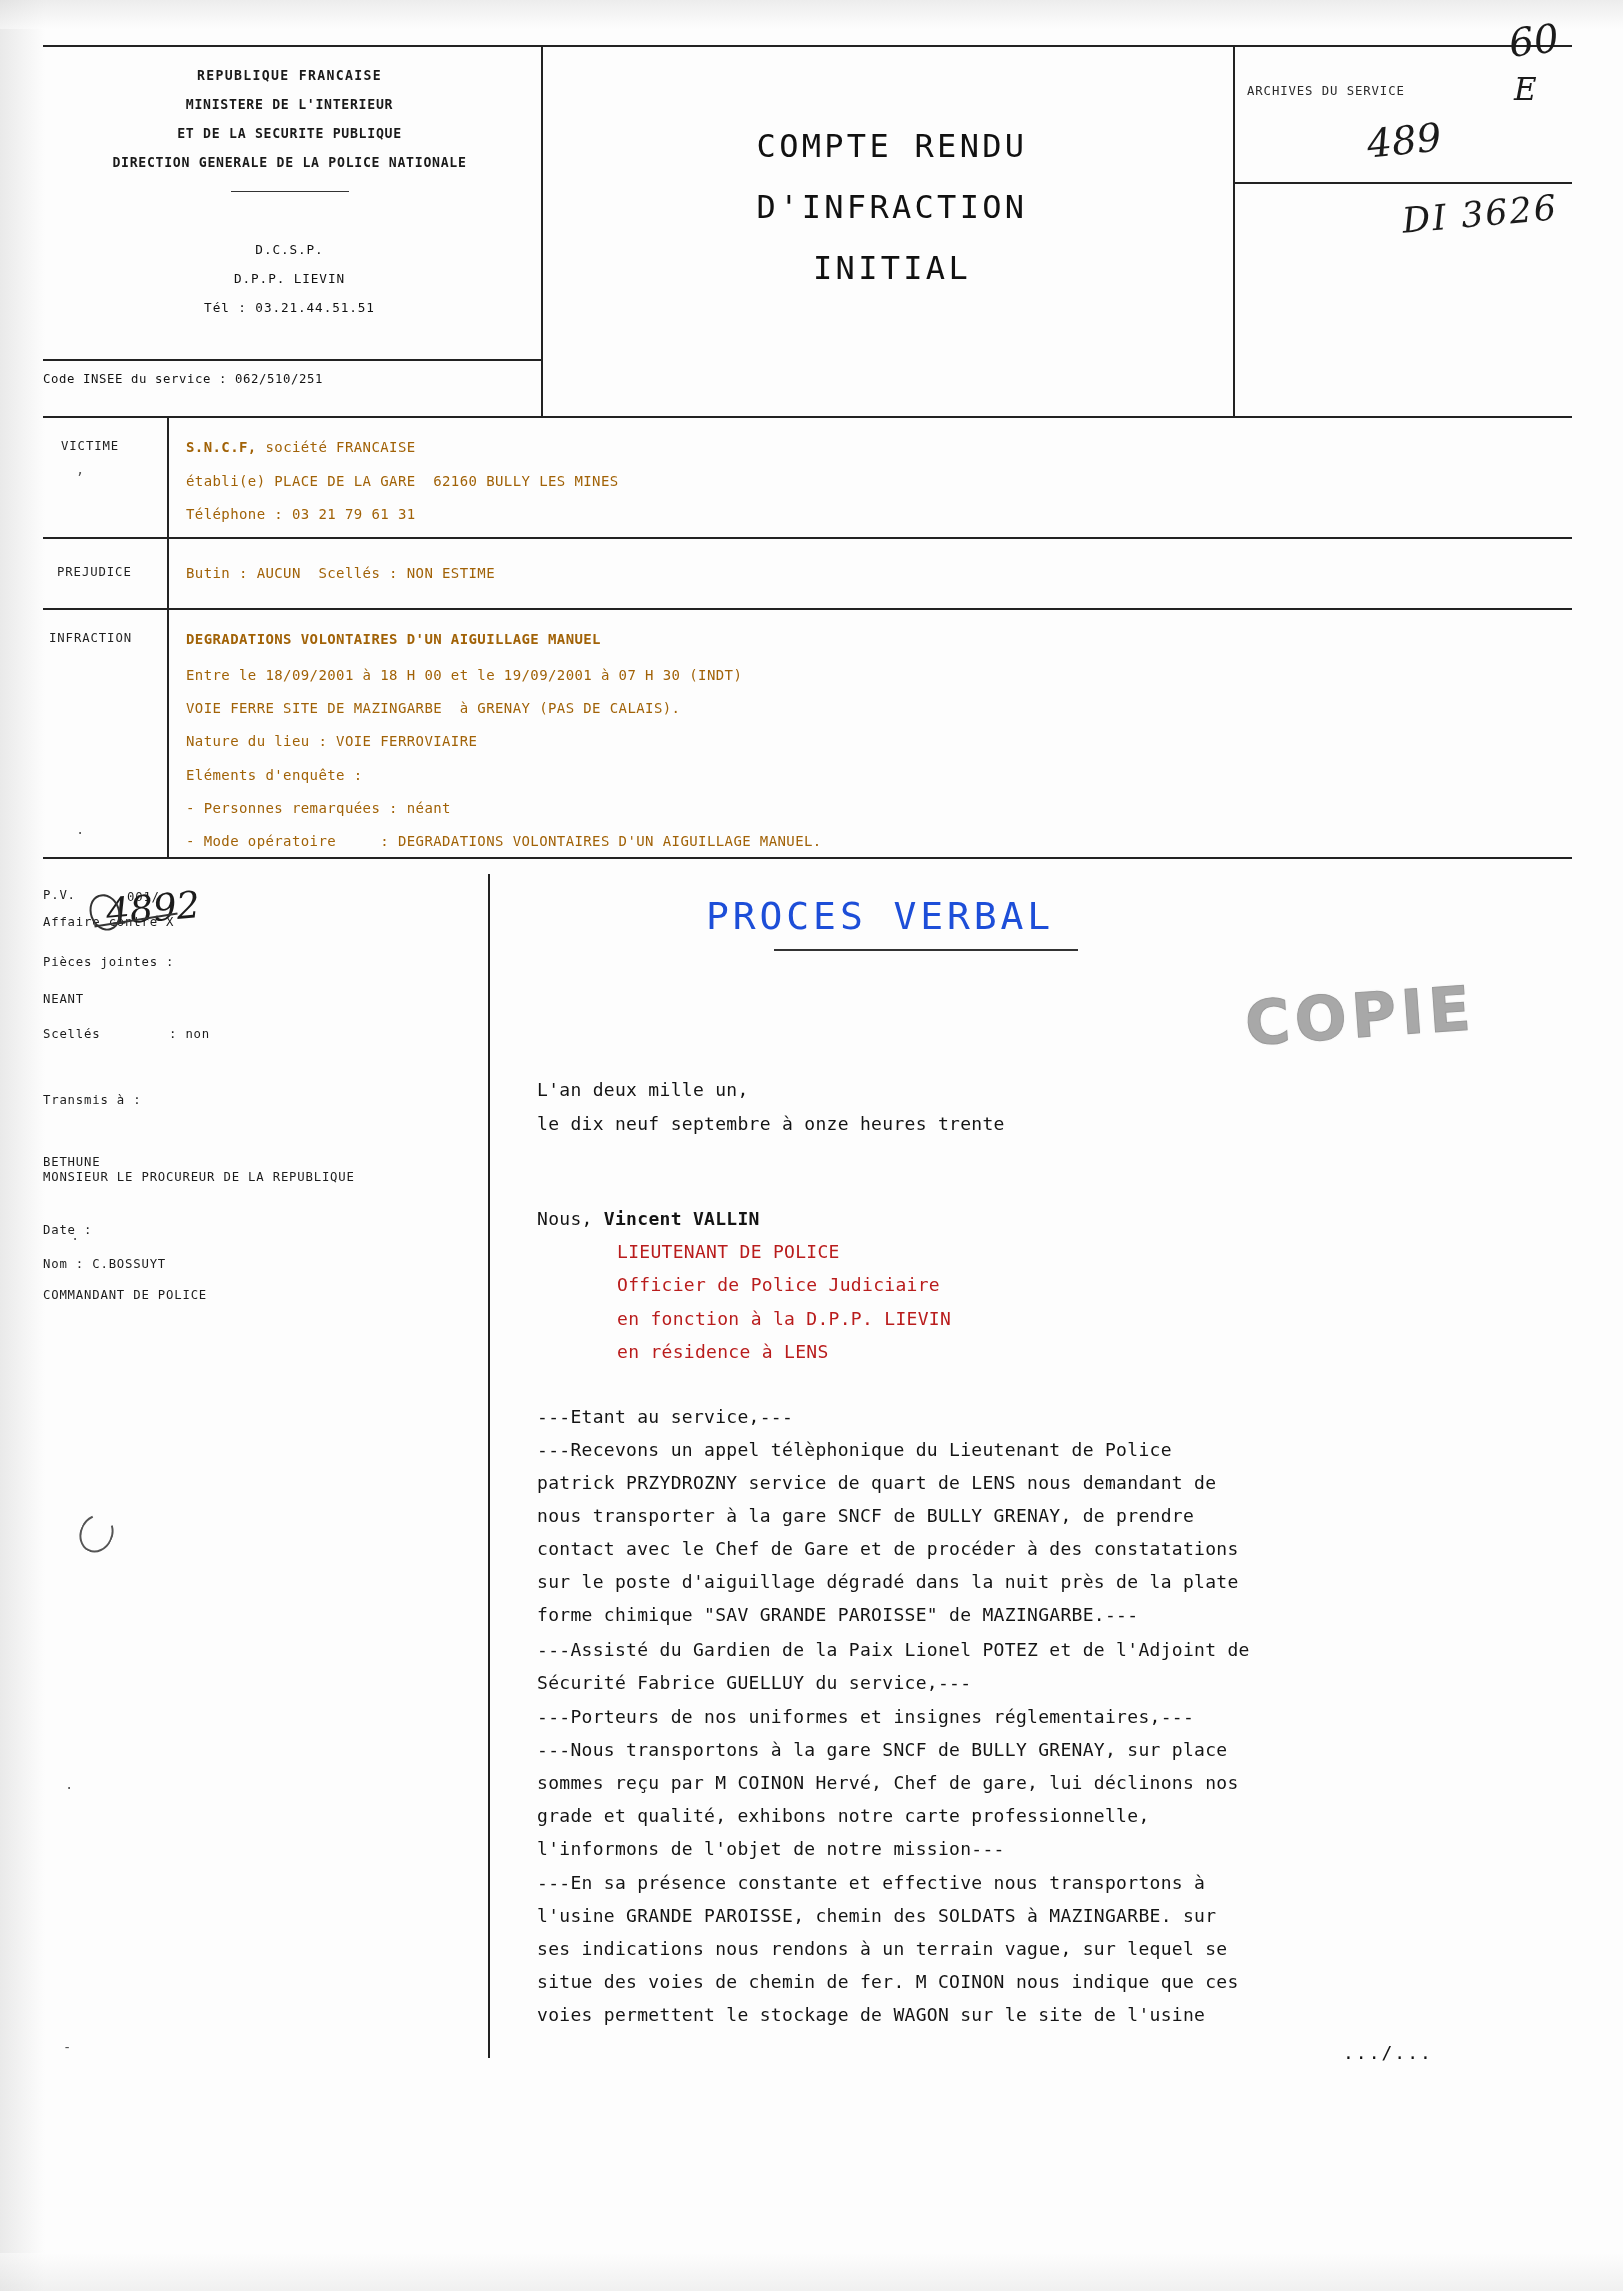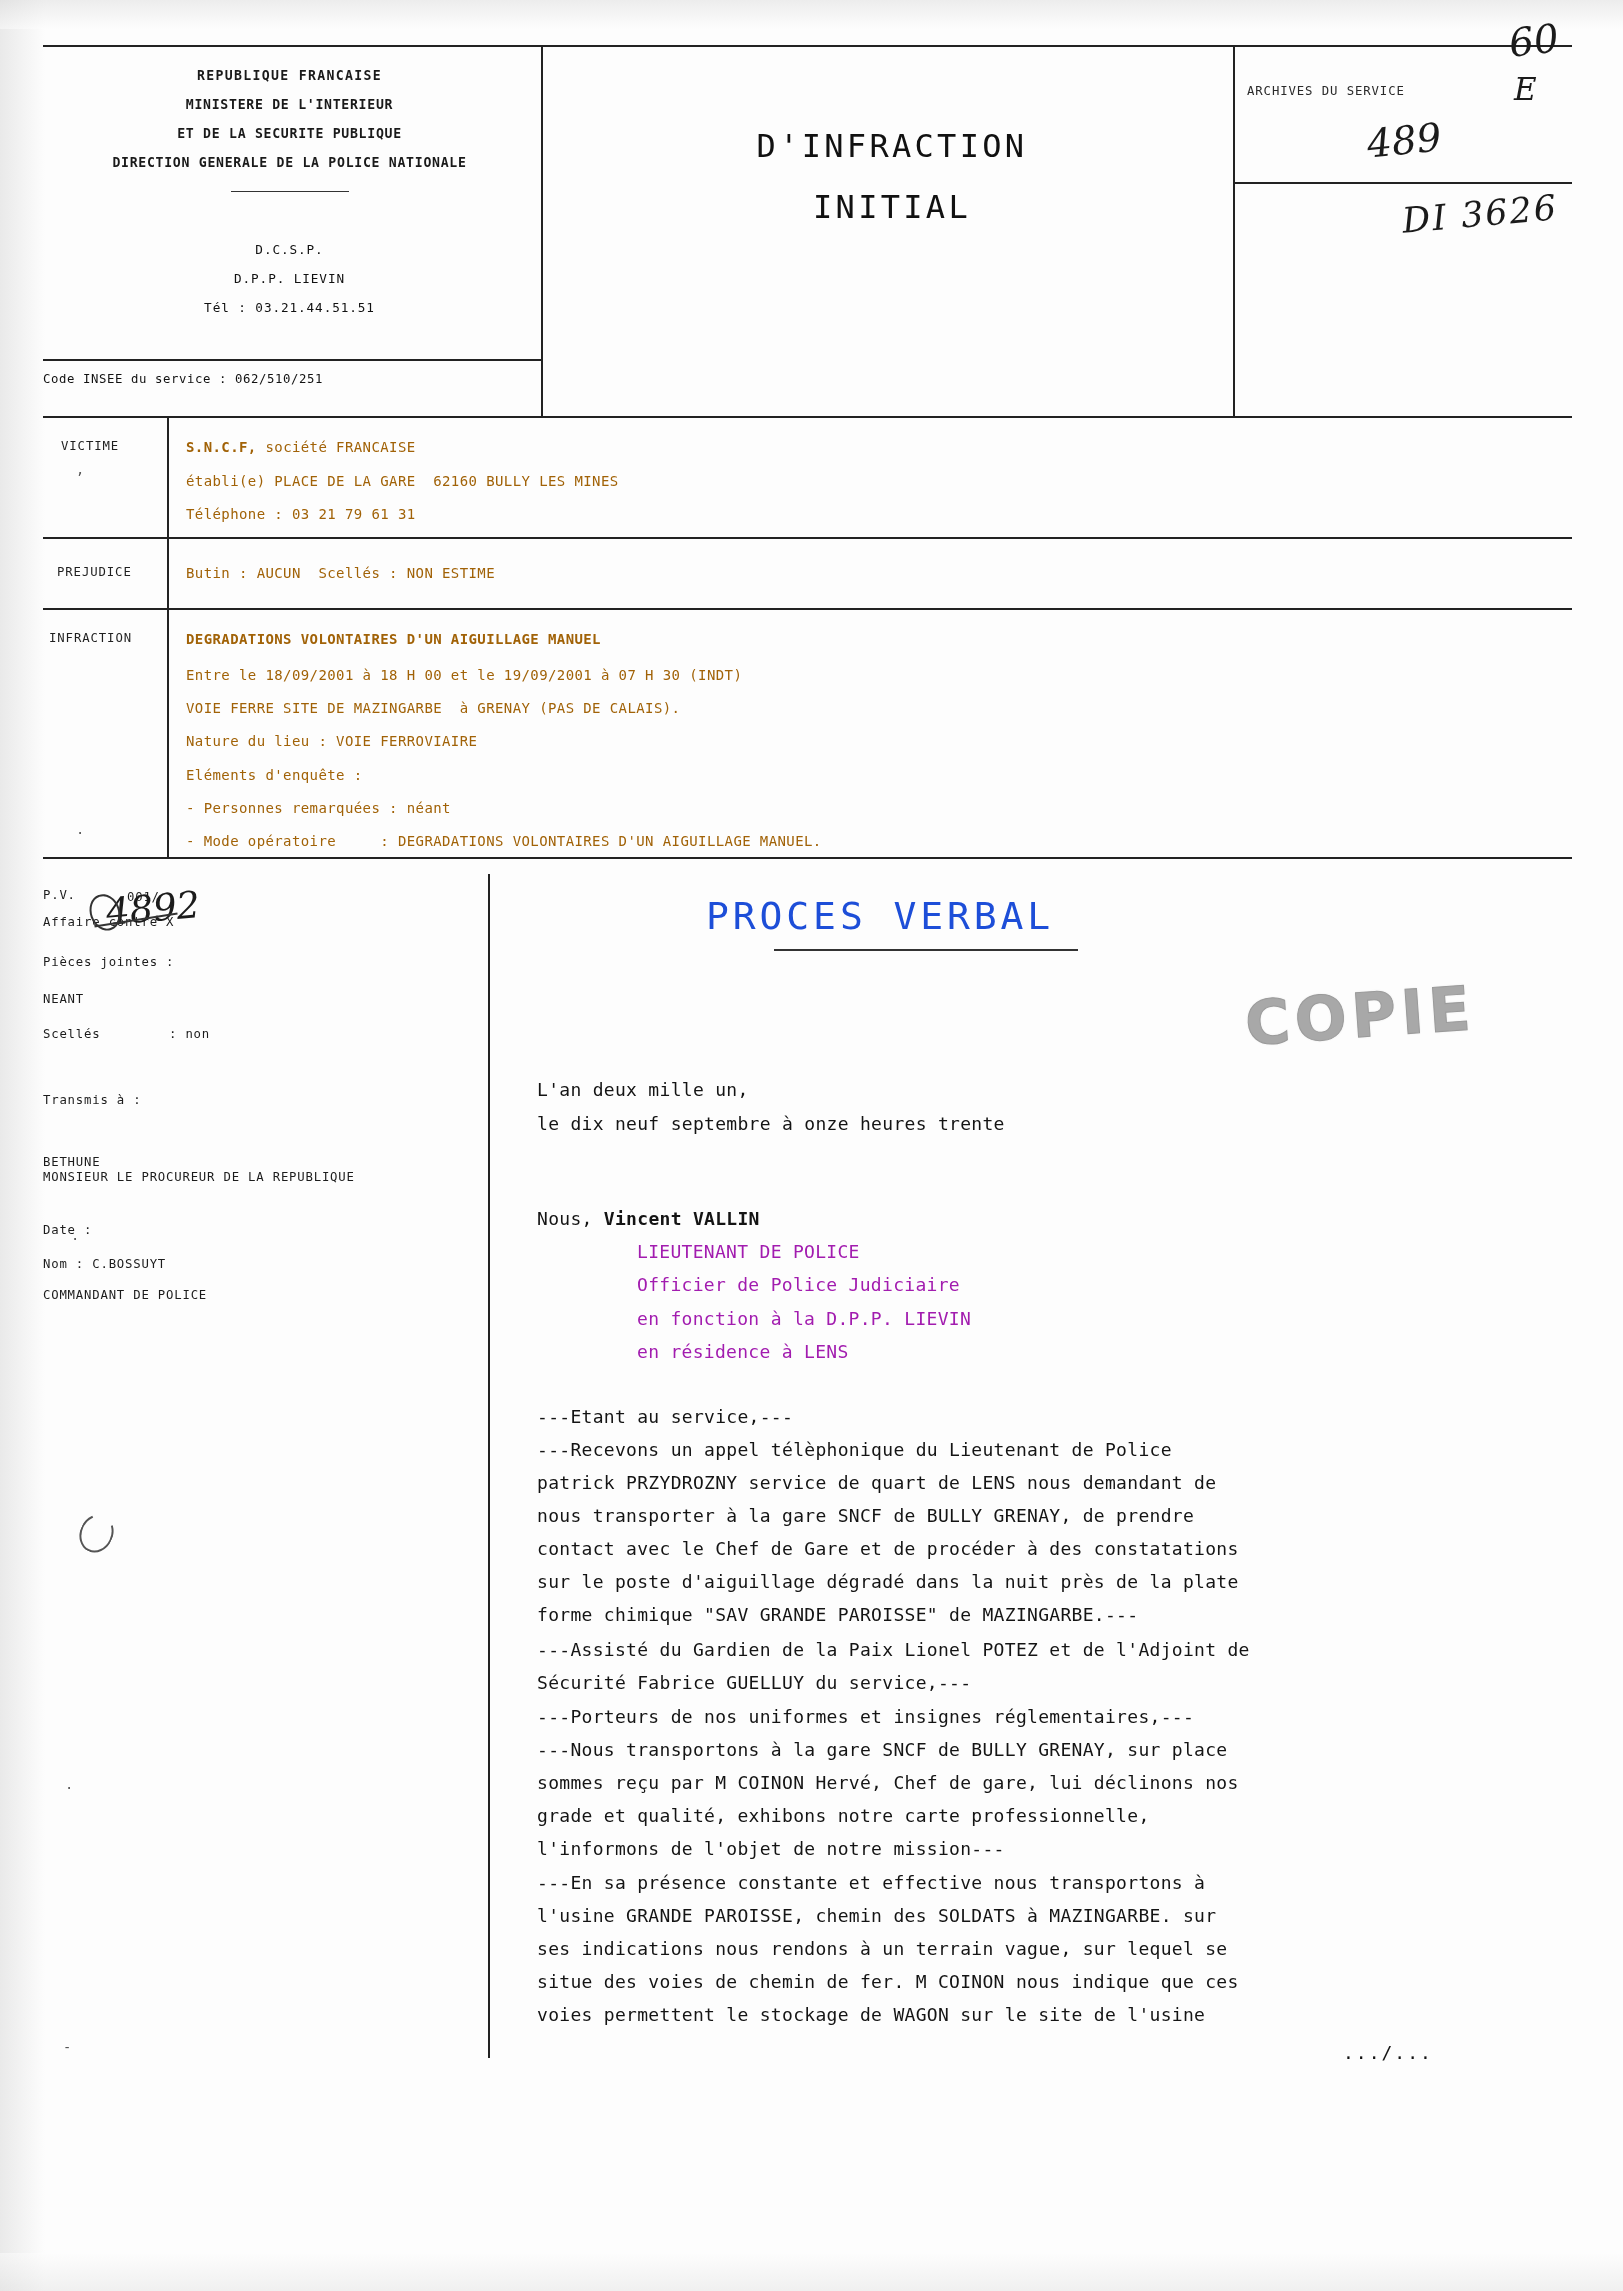--- a/index.html
+++ b/index.html
@@ -207,25 +207,25 @@
     position: absolute;
     left: 537px;
     font-size: 18px;
     line-height: 33px;
     letter-spacing: 0.3px;
     color: #141414;
     white-space: pre-wrap;
   }
   .body-indent {
     position: absolute;
-    left: 637px;
+    left: 617px;
     font-size: 18px;
     line-height: 33px;
     letter-spacing: 0.3px;
-    color: #a21caf;
+    color: #b91c1c;
     white-space: pre-wrap;
   }
   .cont {
     position: absolute;
     left: 1343px;
     top: 2042px;
     font-size: 18px;
     letter-spacing: 2px;
   }
   .tiny-mark {
@@ -271,20 +271,21 @@
 
   <div class="hdr-sub">
     <div>D.C.S.P.</div>
     <div>D.P.P. LIEVIN</div>
     <div>Tél : 03.21.44.51.51</div>
   </div>
 
   <div class="hdr-insee">Code INSEE du service : 062/510/251</div>
 
   <div class="title-block">
+    <div>COMPTE RENDU</div>
     <div>D'INFRACTION</div>
     <div>INITIAL</div>
   </div>
 
   <div class="archives-label">ARCHIVES DU SERVICE</div>
 
   <div class="hand hand-60">60</div>
   <div class="hand hand-E">E</div>
   <div class="hand hand-489">489</div>
   <div class="hand hand-di">DI 3626</div>

